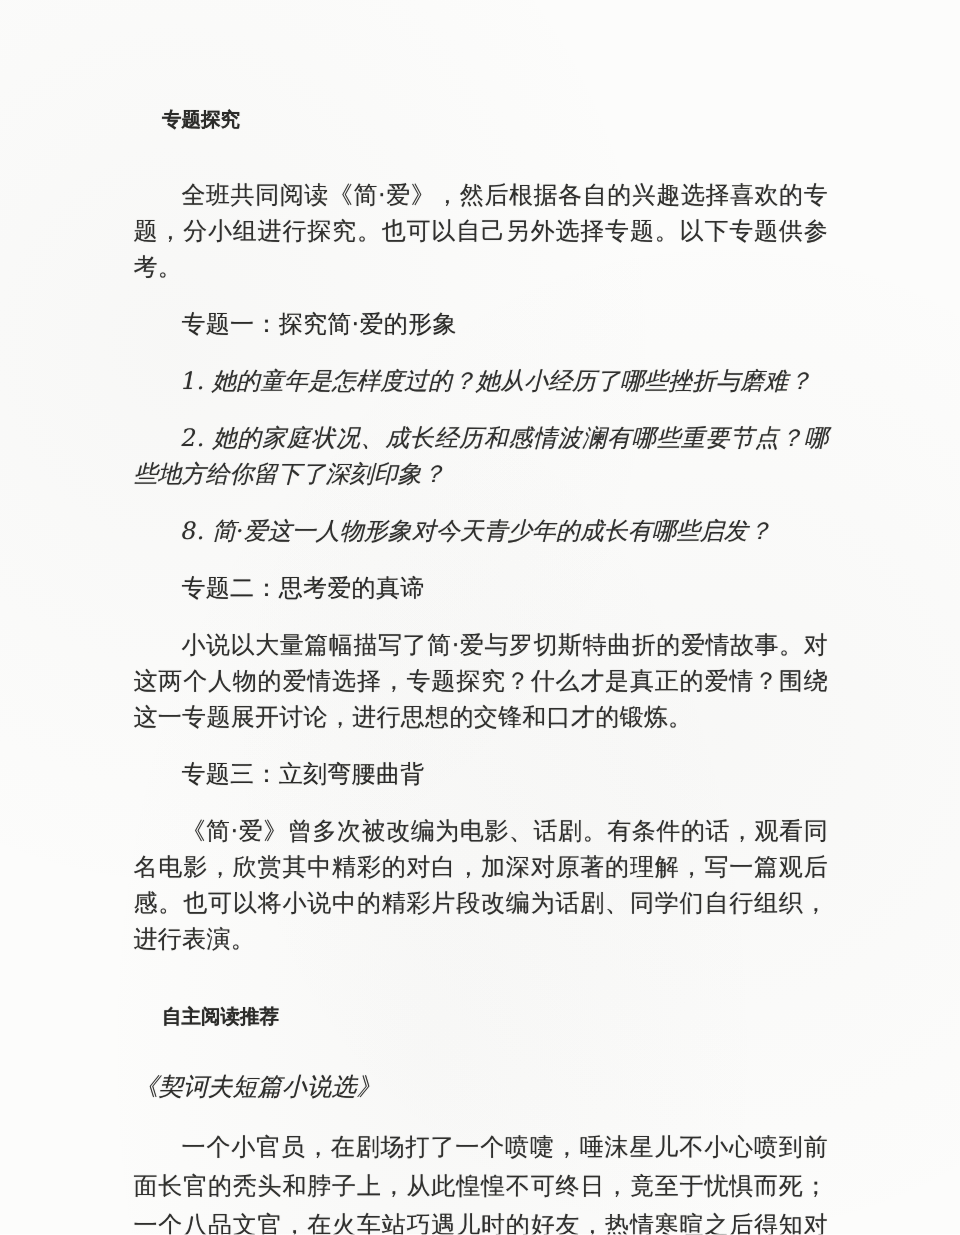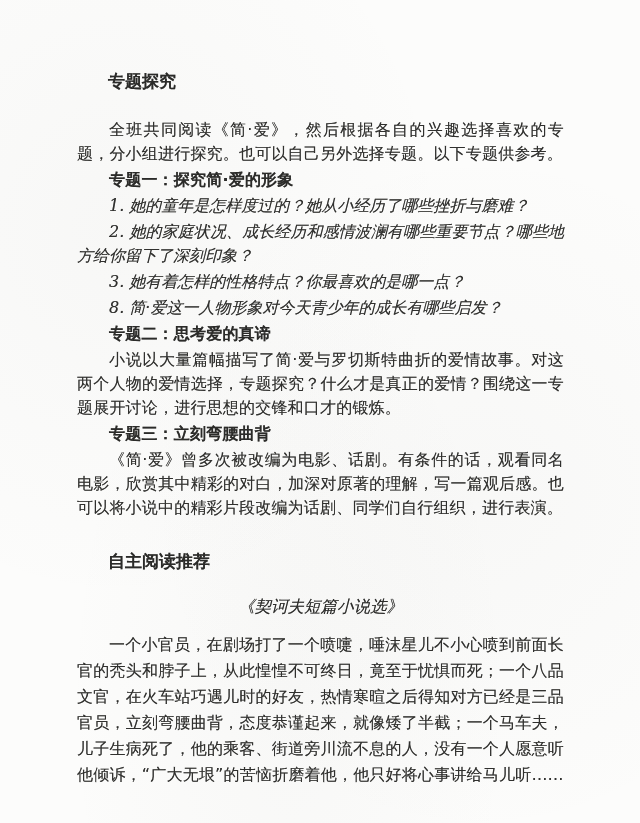--- a/index.html
+++ b/index.html
@@ -20,77 +20,76 @@
       #fcfcfb;
     padding: 70px 74px 0 75px;
     overflow: hidden;
     font-family: "DejaVu Sans", "Liberation Sans", sans-serif;
     color: #30302e;
   }
   
   .page * { text-shadow: 0 0 0.6px rgba(60,60,58,0.55); }
 
   .section-head {
-    font-size: 17px;
+    font-size: 13px;
     line-height: 22px;
     font-weight: 700;
     margin: 0 0 0 33px;
     color: #2b2b29;
   }
   .head-1 { margin-bottom: 26px; }
   .head-2 { margin-top: 30px; margin-bottom: 22px; }
 
   p {
-    margin: 2px;
+    margin: 14px;
     font-size: 16px;
     line-height: 24px;
     text-align: justify;
     text-justify: inter-ideograph;
     letter-spacing: 0.2px;
   }
   .sect-2 p { line-height: 26px; }
 
   .indent { text-indent: 2em; }
 
   .subhead {
-    font-weight: 700;
+    font-weight: 400;
     text-indent: 2em;
     color: #2b2b29;
   }
 
   
   .kai {
     font-family: "DejaVu Serif", "Liberation Serif", serif;
     font-style: italic;
     letter-spacing: 0;
   }
 
   .book-title {
-    text-align: center;
+    text-align: left;
     text-indent: 0;
     font-size: 16.5px;
     margin-bottom: 12px;
     font-weight: 500;
     color: #2d2d2b;
   }
 </style>
 </head>
 <body>
 
 <div class="page">
 
   <div class="sect-1">
     <h2 class="section-head head-1">专题探究</h2>
 
     <p class="indent">全班共同阅读《简·爱》，然后根据各自的兴趣选择喜欢的专题，分小组进行探究。也可以自己另外选择专题。以下专题供参考。</p>
 
     <p class="subhead">专题一：探究简·爱的形象</p>
     <p class="indent kai">1. 她的童年是怎样度过的？她从小经历了哪些挫折与磨难？</p>
     <p class="indent kai">2. 她的家庭状况、成长经历和感情波澜有哪些重要节点？哪些地方给你留下了深刻印象？</p>
-    <p class="indent kai">3. 她有着怎样的性格特点？你最喜欢的是哪一点？</p>
     <p class="indent kai">8. 简·爱这一人物形象对今天青少年的成长有哪些启发？</p>
 
     <p class="subhead">专题二：思考爱的真谛</p>
     <p class="indent">小说以大量篇幅描写了简·爱与罗切斯特曲折的爱情故事。对这两个人物的爱情选择，专题探究？什么才是真正的爱情？围绕这一专题展开讨论，进行思想的交锋和口才的锻炼。</p>
 
     <p class="subhead">专题三：立刻弯腰曲背</p>
     <p class="indent">《简·爱》曾多次被改编为电影、话剧。有条件的话，观看同名电影，欣赏其中精彩的对白，加深对原著的理解，写一篇观后感。也可以将小说中的精彩片段改编为话剧、同学们自行组织，进行表演。</p>
   </div>
 
   <div class="sect-2">

